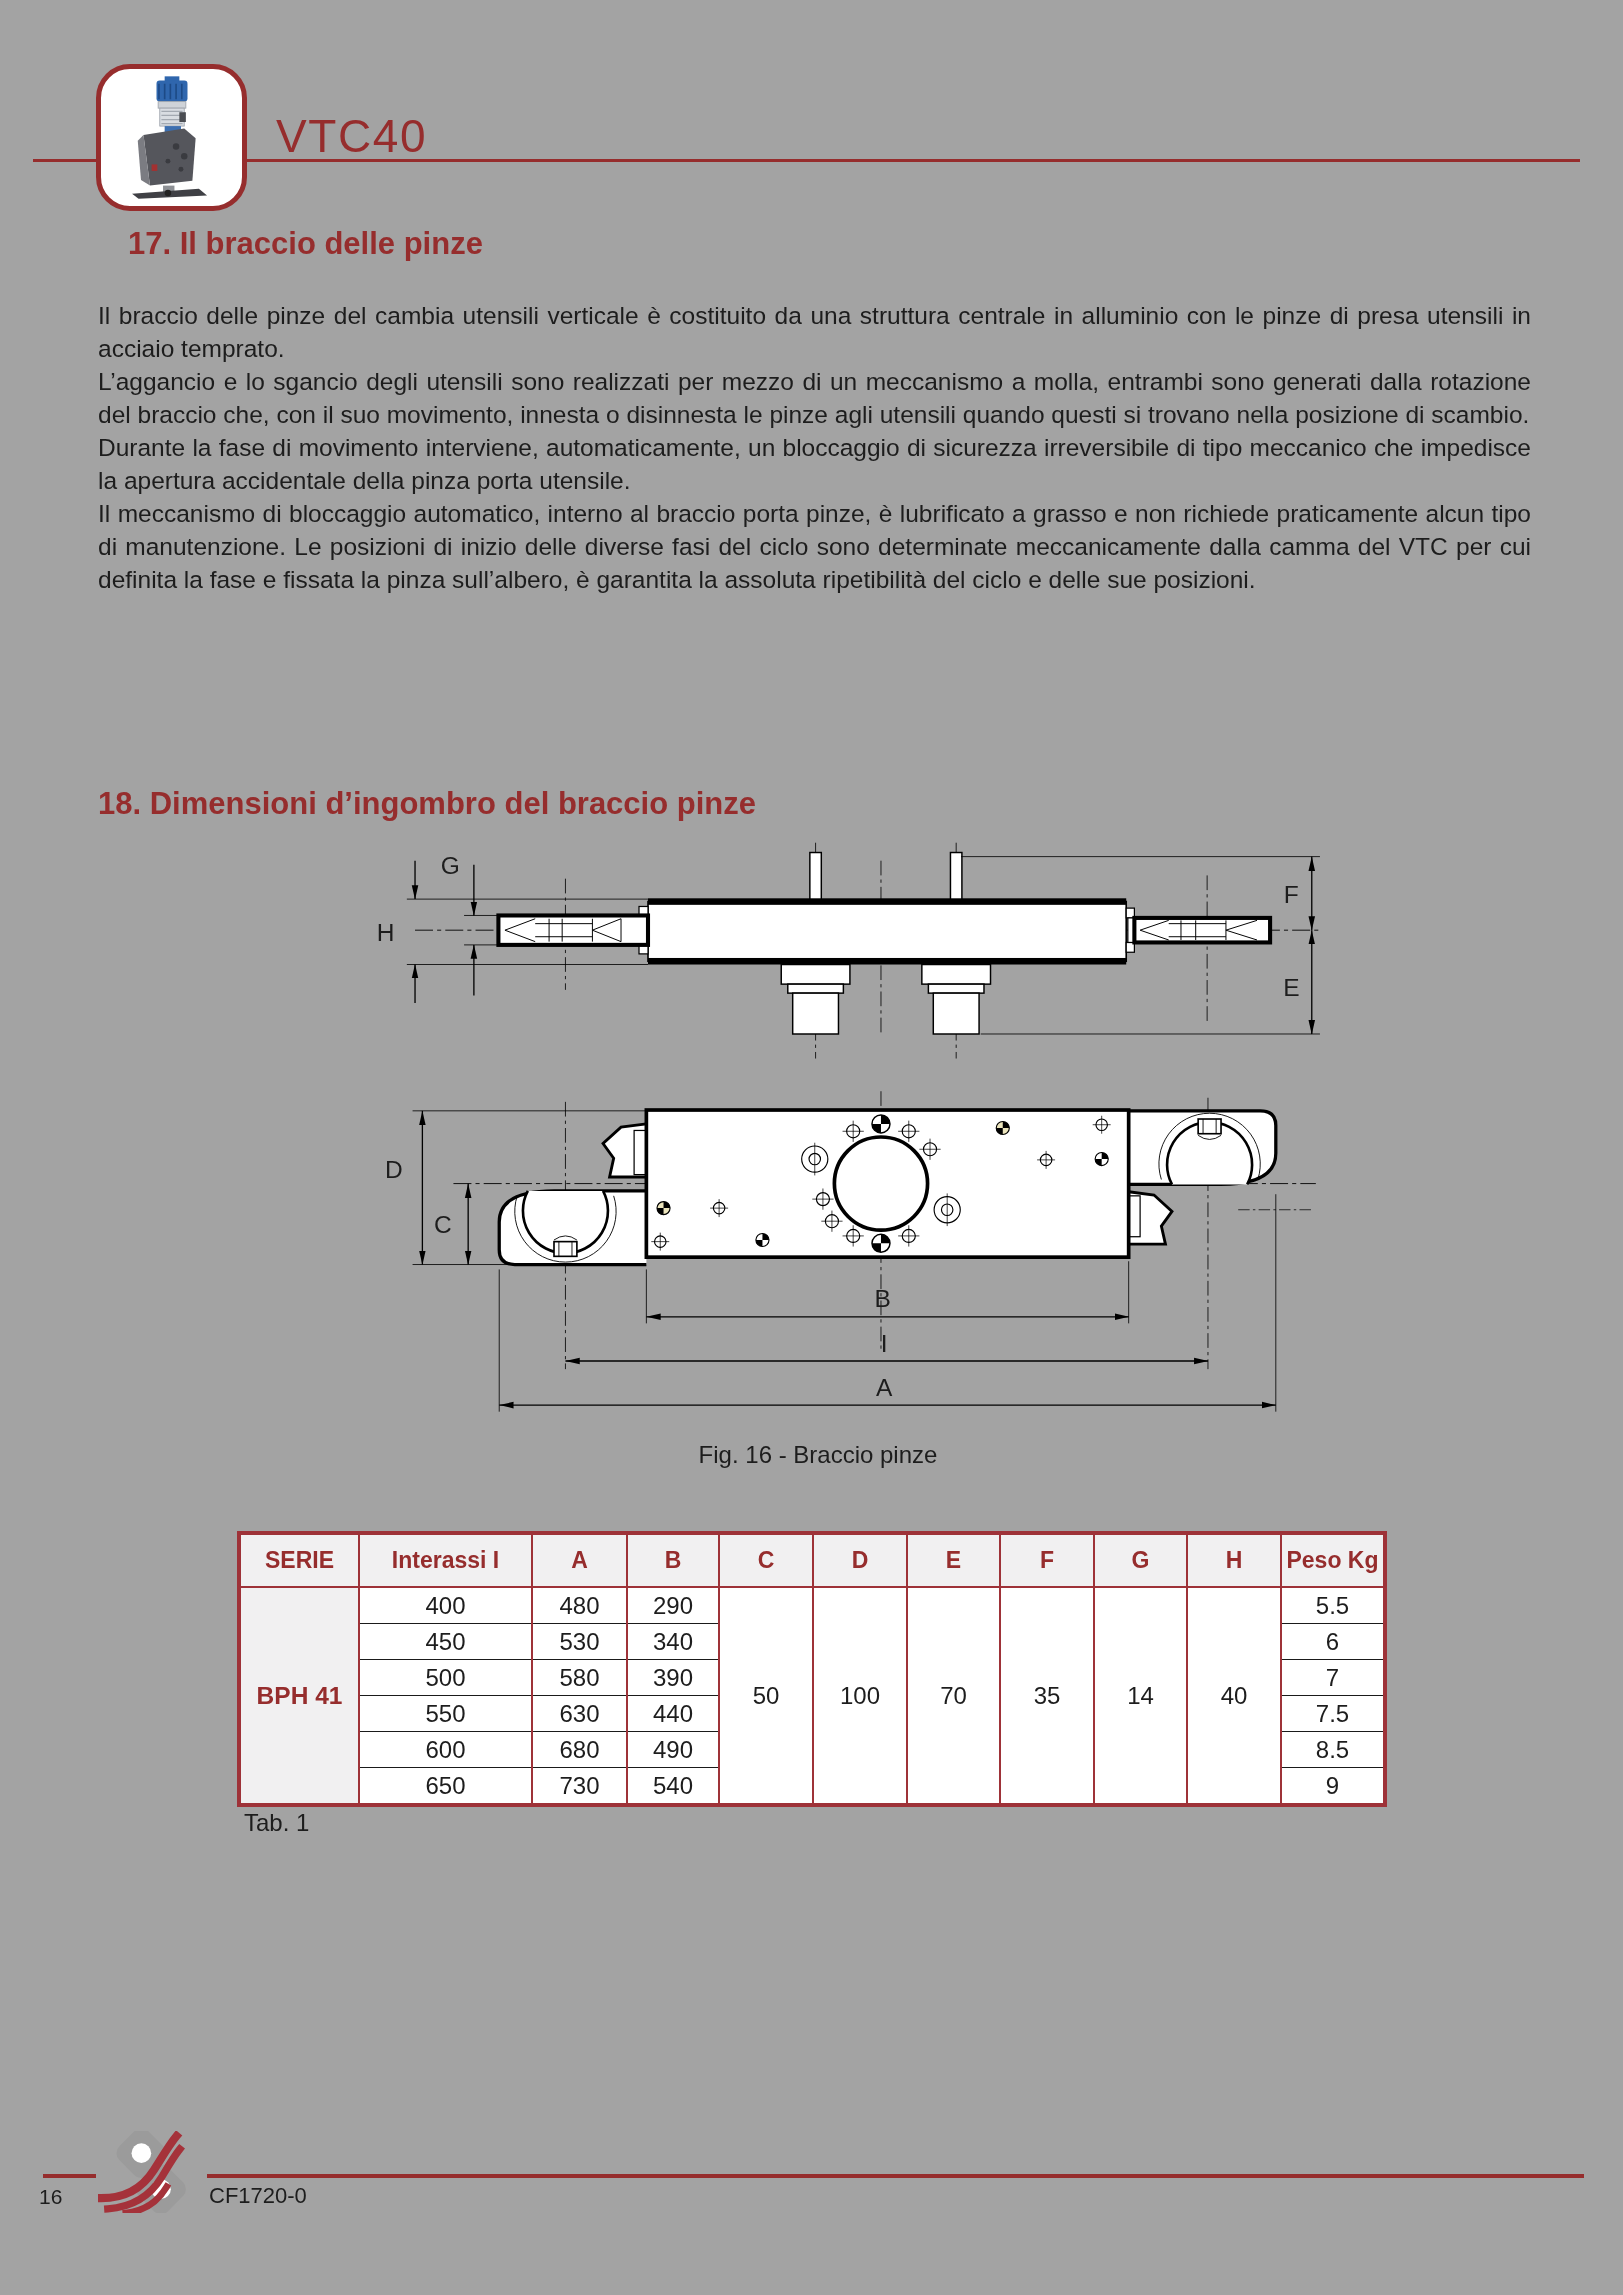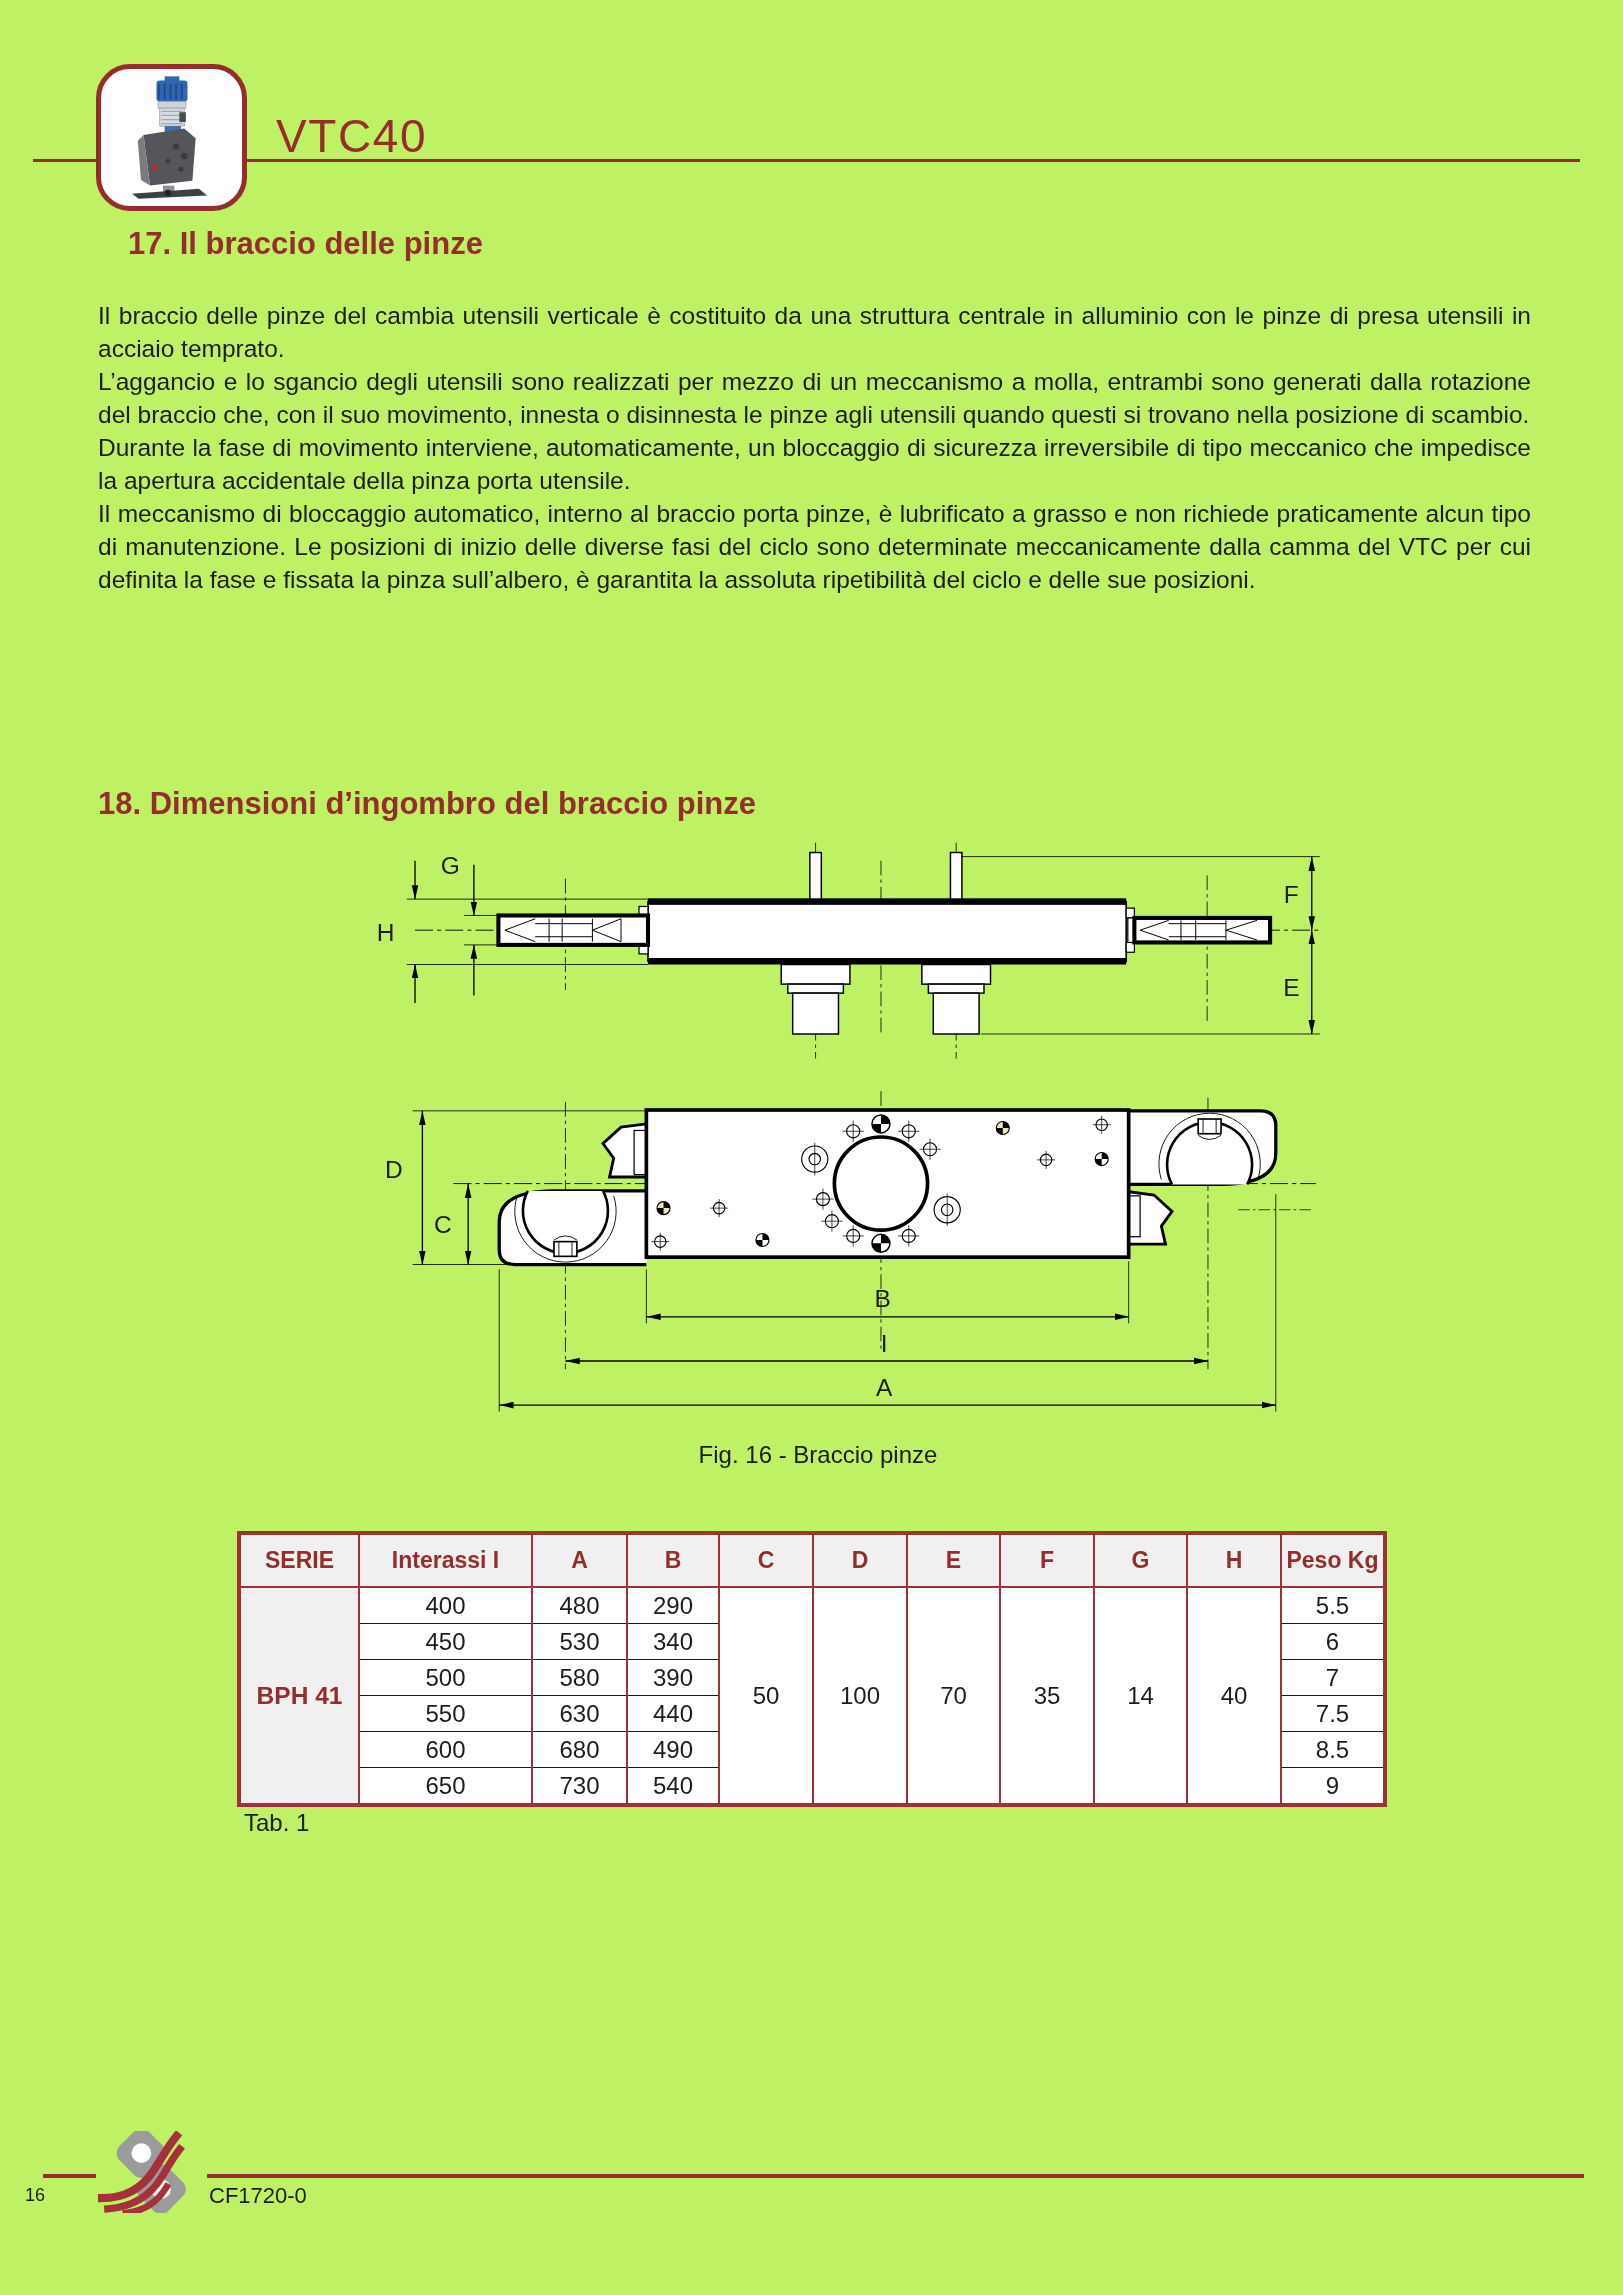--- a/index.html
+++ b/index.html
@@ -3,21 +3,21 @@
 <meta charset="utf-8">
 <style>
   :root{
     --accent:#962d2d;
     --tableborder:#9e3238;
     --tableheadbg:#f1f0f1;
     --text:#1d1d1d;
   }
   html,body{margin:0;padding:0;background:#ffffff;}
   .page{
-    position:relative;width:1623px;height:2295px;background:#bef264;
+    position:relative;width:1623px;height:2295px;background:#a3a3a3;
     font-family:"Liberation Sans","DejaVu Sans",sans-serif;color:var(--text);
     overflow:hidden;
   }
   .hline{position:absolute;background:var(--accent);}
   .logo-box{
     position:absolute;left:96px;top:64px;width:141px;height:137px;
     border:5.7px solid var(--accent);border-radius:34px;background:#ffffff;z-index:2;
     display:flex;align-items:center;justify-content:center;
   }
   .product-title{
@@ -44,21 +44,21 @@
   }
   table.dims th,table.dims td{
     border:2.5px solid var(--tableborder);text-align:center;vertical-align:middle;
     padding:0;font-size:24px;color:var(--text);overflow:hidden;
   }
   table.dims th{height:51px;background:var(--tableheadbg);color:var(--accent);font-weight:bold;font-size:23px;}
   table.dims td{height:35px;}
   table.dims td.inner{border-top:1.6px solid #1a1a1a;border-bottom:1.6px solid #1a1a1a;border-radius:18px;}
   table.dims td.serie{background:var(--tableheadbg);color:var(--accent);font-weight:bold;font-size:24.5px;}
   .tab-caption{position:absolute;left:244px;top:1809px;font-size:24px;color:var(--text);}
-  .footer-num{position:absolute;left:25px;top:2185px;font-size:18px;color:var(--text);}
+  .footer-num{position:absolute;left:39px;top:2185px;font-size:21px;color:var(--text);}
   .footer-code{position:absolute;left:209px;top:2183px;font-size:22px;color:var(--text);}
   .footer-logo{position:absolute;left:98px;top:2131px;width:108px;height:82px;z-index:2;}
   svg text{font-family:"Liberation Sans","DejaVu Sans",sans-serif;}
 </style>
 </head>
 <body>
 
 <div class="page">
 
   <div class="hline" style="top:159px;left:33px;width:1547px;height:3.3px;"></div>

